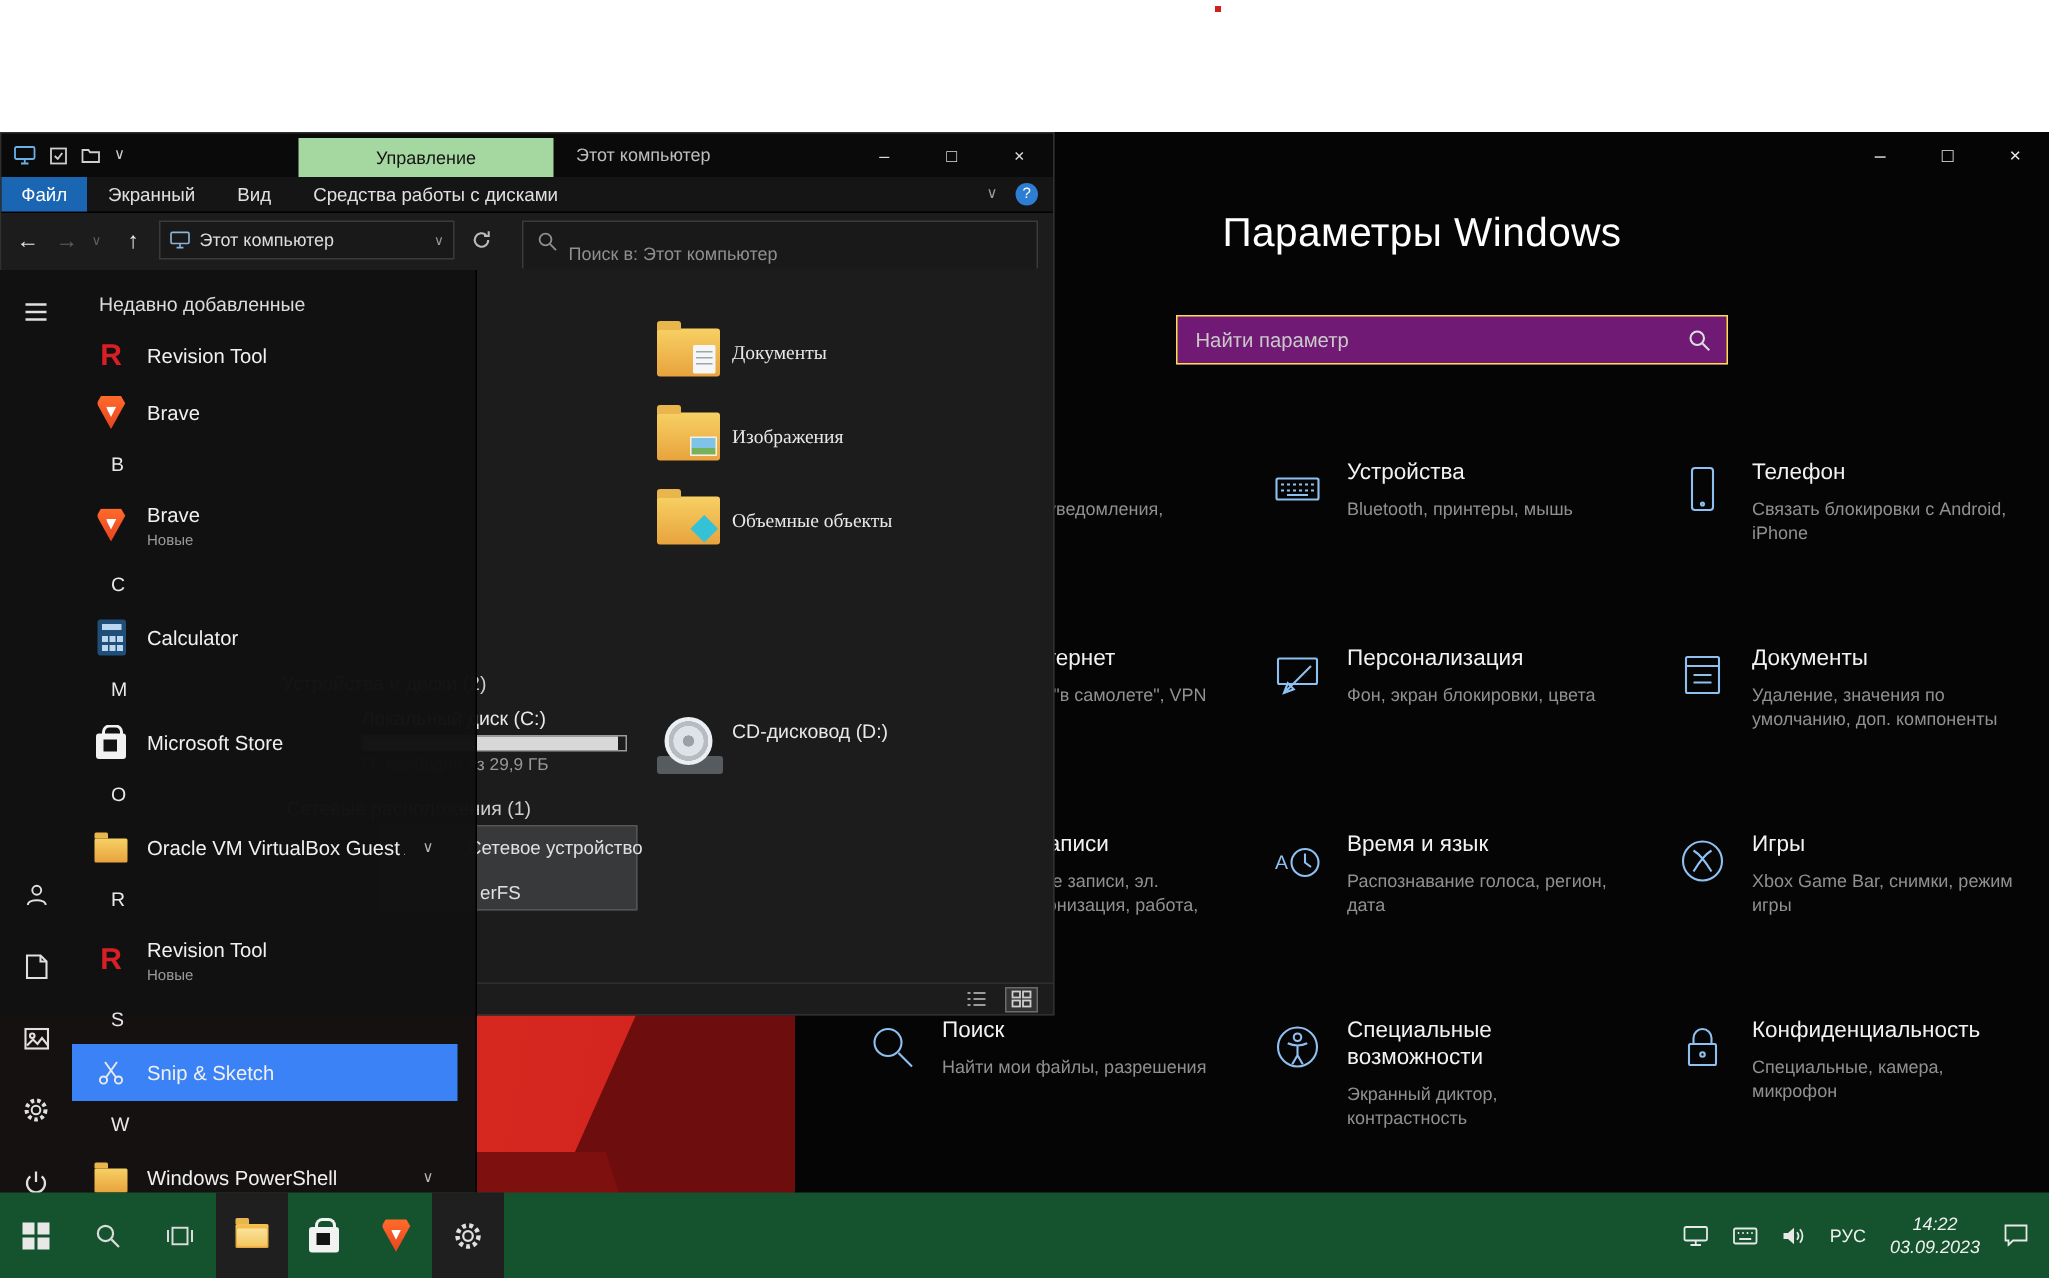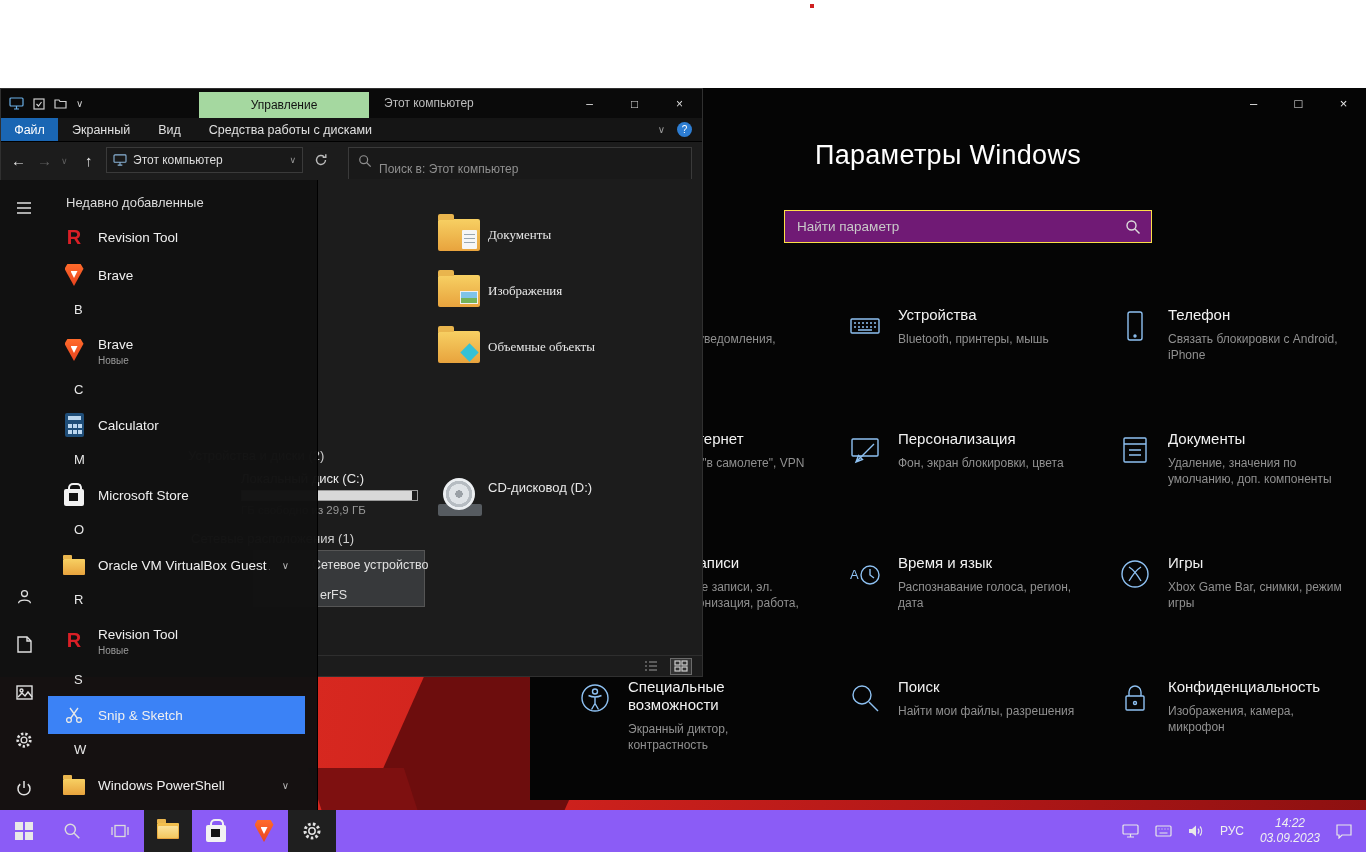--- a/index.html
+++ b/index.html
@@ -106,21 +106,21 @@
   .ic-calc::after { content:""; position:absolute; left:3px; top:11px; width:4px; height:4px; background:#bcd7ef;
     box-shadow:5px 0 #bcd7ef,10px 0 #bcd7ef,0 6px #bcd7ef,5px 6px #bcd7ef,10px 6px #bcd7ef; }
   .ic-store { width:20px; height:17px; background:#f2f2f2; border-radius:2px; position:relative; margin-top:5px; }
   .ic-store::before { content:""; position:absolute; left:4px; top:-6px; width:10px; height:7px; border:2px solid #f2f2f2; border-bottom:none; border-radius:5px 5px 0 0; }
   .ic-store::after { content:""; position:absolute; left:5px; top:4px; width:9px; height:8px;
     background:linear-gradient(#141414,#141414); }
   .ic-folder-sm { width:22px; height:16px; background:linear-gradient(#f7d063,#e8a33d); border-radius:1px; position:relative; margin-top:4px; }
   .ic-folder-sm::before { content:""; position:absolute; left:0; top:-4px; width:9px; height:4px; background:#e9b54d; border-radius:1px 1px 0 0; }
 
   
-  .taskbar { position:absolute; left:0; bottom:0; width:100%; height:42px; background:#8b5cf6; z-index:5; display:flex; align-items:stretch; }
+  .taskbar { position:absolute; left:0; bottom:0; width:100%; height:57px; background:#14532d; z-index:5; display:flex; align-items:stretch; }
   .tb-btn { width:48px; display:flex; align-items:center; justify-content:center; cursor:pointer; }
   .tb-active { background:#1f1f1f; }
   .win-logo { display:grid; grid-template-columns:8px 8px; grid-template-rows:8px 8px; gap:2px; }
   .win-logo i { background:#e8e8e8; }
   .tb-folder { position:relative; width:22px; height:16px; background:linear-gradient(#f2c14e,#e8a33d); border-radius:1px; }
   .tb-folder::before { content:""; position:absolute; left:0; top:-4px; width:9px; height:4px; background:#e9b54d; border-radius:1px 1px 0 0; }
   .tb-folder::after { content:""; position:absolute; left:1px; top:3px; right:1px; bottom:1px; background:linear-gradient(#fbe29a,#f3c75f); border-radius:1px; }
   .tray { margin-left:auto; display:flex; align-items:center; padding-right:6px; }
   .tray-btn { padding:0 8px; height:42px; display:flex; align-items:center; justify-content:center; color:#e8e8e8; cursor:pointer; }
   .tray-lang { font-size:12px; color:#f0f0f0; }
@@ -242,48 +242,48 @@
             <path d="M14 13c5 3 9 9 12 14M26 13c-5 3-9 9-12 14"></path>
           </svg>
         <div class="s-tt">
             <div class="s-t1">Игры</div>
             <div class="s-t2">Xbox Game Bar, снимки, режим игры</div>
           </div>
       </div>
 
       <div class="s-tile">
         <svg width="40" height="40" viewBox="0 0 40 40" fill="none" stroke="currentColor" stroke-width="1.4">
+            <circle cx="17" cy="17" r="9"></circle>
+            <path d="M24 24l9 9"></path>
+          </svg>
+        <div class="s-tt">
+            <div class="s-t1">Поиск</div>
+            <div class="s-t2">Найти мои файлы, разрешения</div>
+          </div>
+      </div>
+      <div class="s-tile">
+        <svg width="40" height="40" viewBox="0 0 40 40" fill="none" stroke="currentColor" stroke-width="1.4">
             <circle cx="20" cy="20" r="13"></circle>
             <circle cx="20" cy="13.5" r="2.5"></circle>
             <path d="M13.5 17.5c4 1.8 9 1.8 13 0M20 19.5v6M20 25.5l-3.5 6M20 25.5l3.5 6"></path>
           </svg>
         <div class="s-tt">
             <div class="s-t1">Специальные возможности</div>
             <div class="s-t2">Экранный диктор, контрастность</div>
           </div>
       </div>
       <div class="s-tile">
         <svg width="40" height="40" viewBox="0 0 40 40" fill="none" stroke="currentColor" stroke-width="1.4">
-            <circle cx="17" cy="17" r="9"></circle>
-            <path d="M24 24l9 9"></path>
-          </svg>
-        <div class="s-tt">
-            <div class="s-t1">Поиск</div>
-            <div class="s-t2">Найти мои файлы, разрешения</div>
-          </div>
-      </div>
-      <div class="s-tile">
-        <svg width="40" height="40" viewBox="0 0 40 40" fill="none" stroke="currentColor" stroke-width="1.4">
             <rect x="11" y="18" width="18" height="14" rx="1"></rect>
             <path d="M14 18v-4a6 6 0 0 1 12 0v4"></path>
             <circle cx="20" cy="25" r="1.5"></circle>
           </svg>
         <div class="s-tt">
             <div class="s-t1">Конфиденциальность</div>
-            <div class="s-t2">Изображения, камера, микрофон</div>
+            <div class="s-t2">Специальные, камера, микрофон</div>
           </div>
       </div>
     </div>
   </section>
 
   <section class="explorer">
     <div class="e-titlebar">
       <div class="qat">
         <svg width="15" height="13" viewBox="0 0 15 13" fill="none" stroke="#6ab0e8" stroke-width="1.2">
             <rect x="1" y="1" width="13" height="8" rx="1"></rect>

